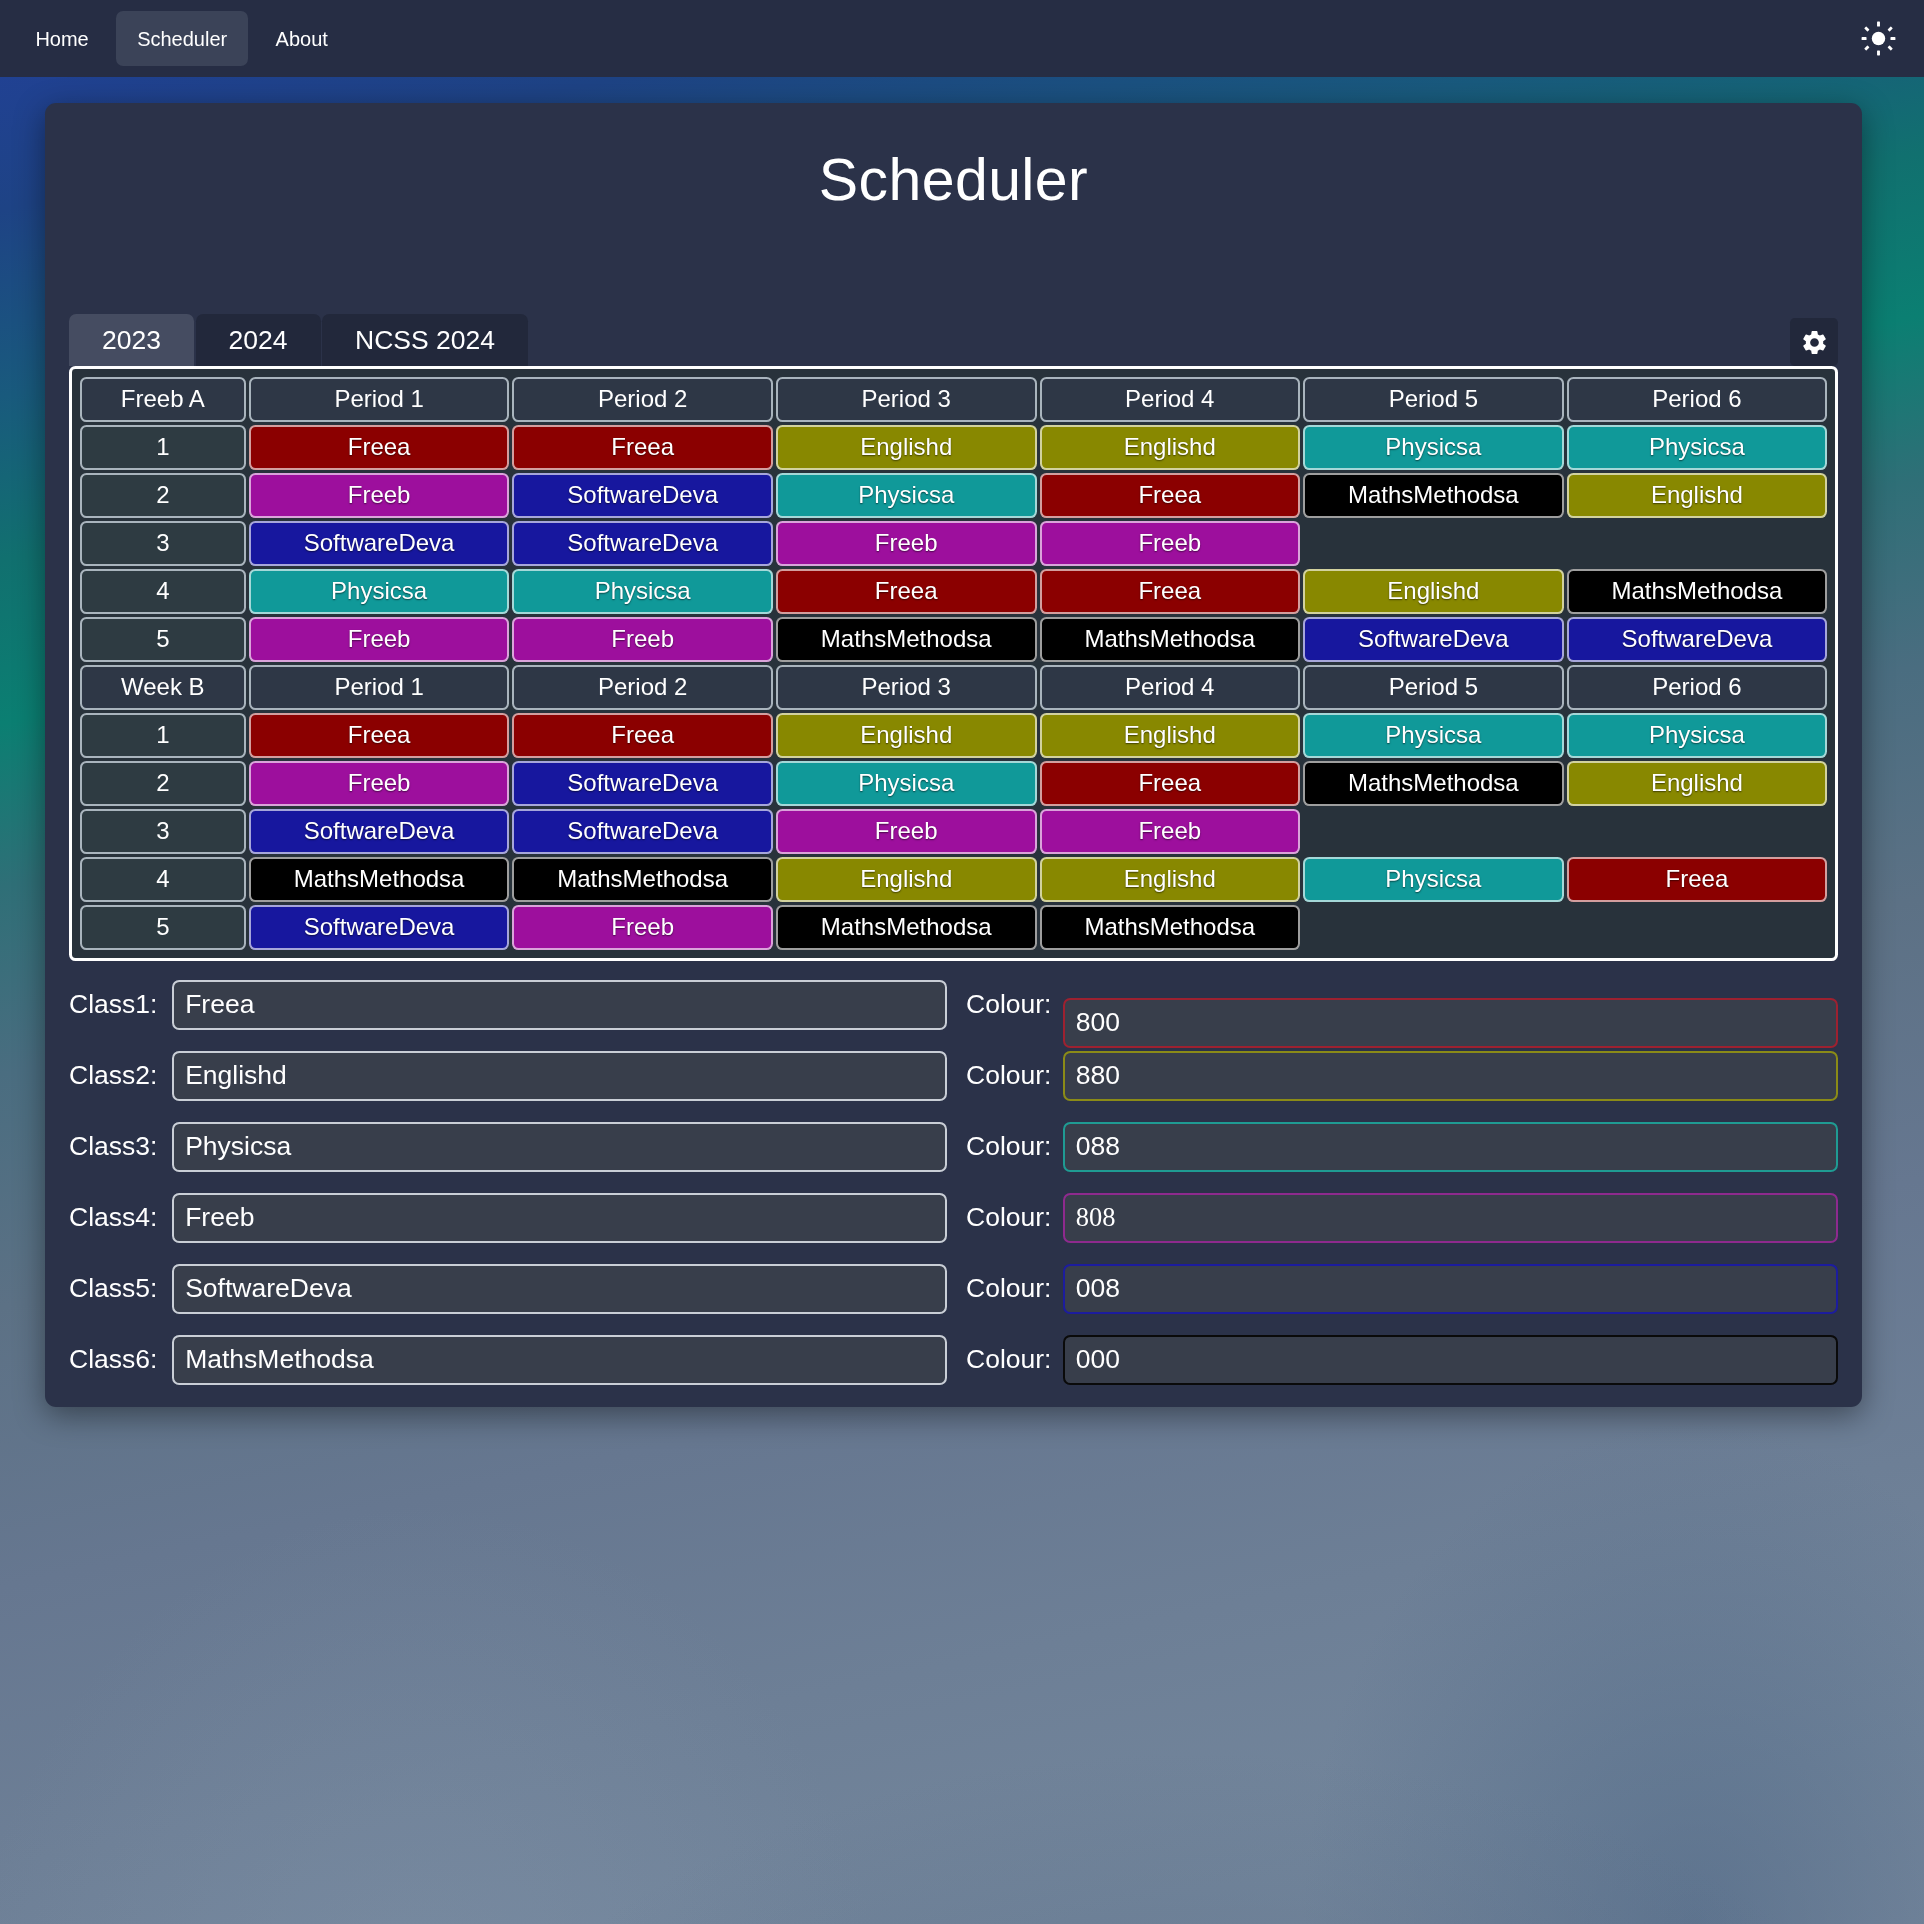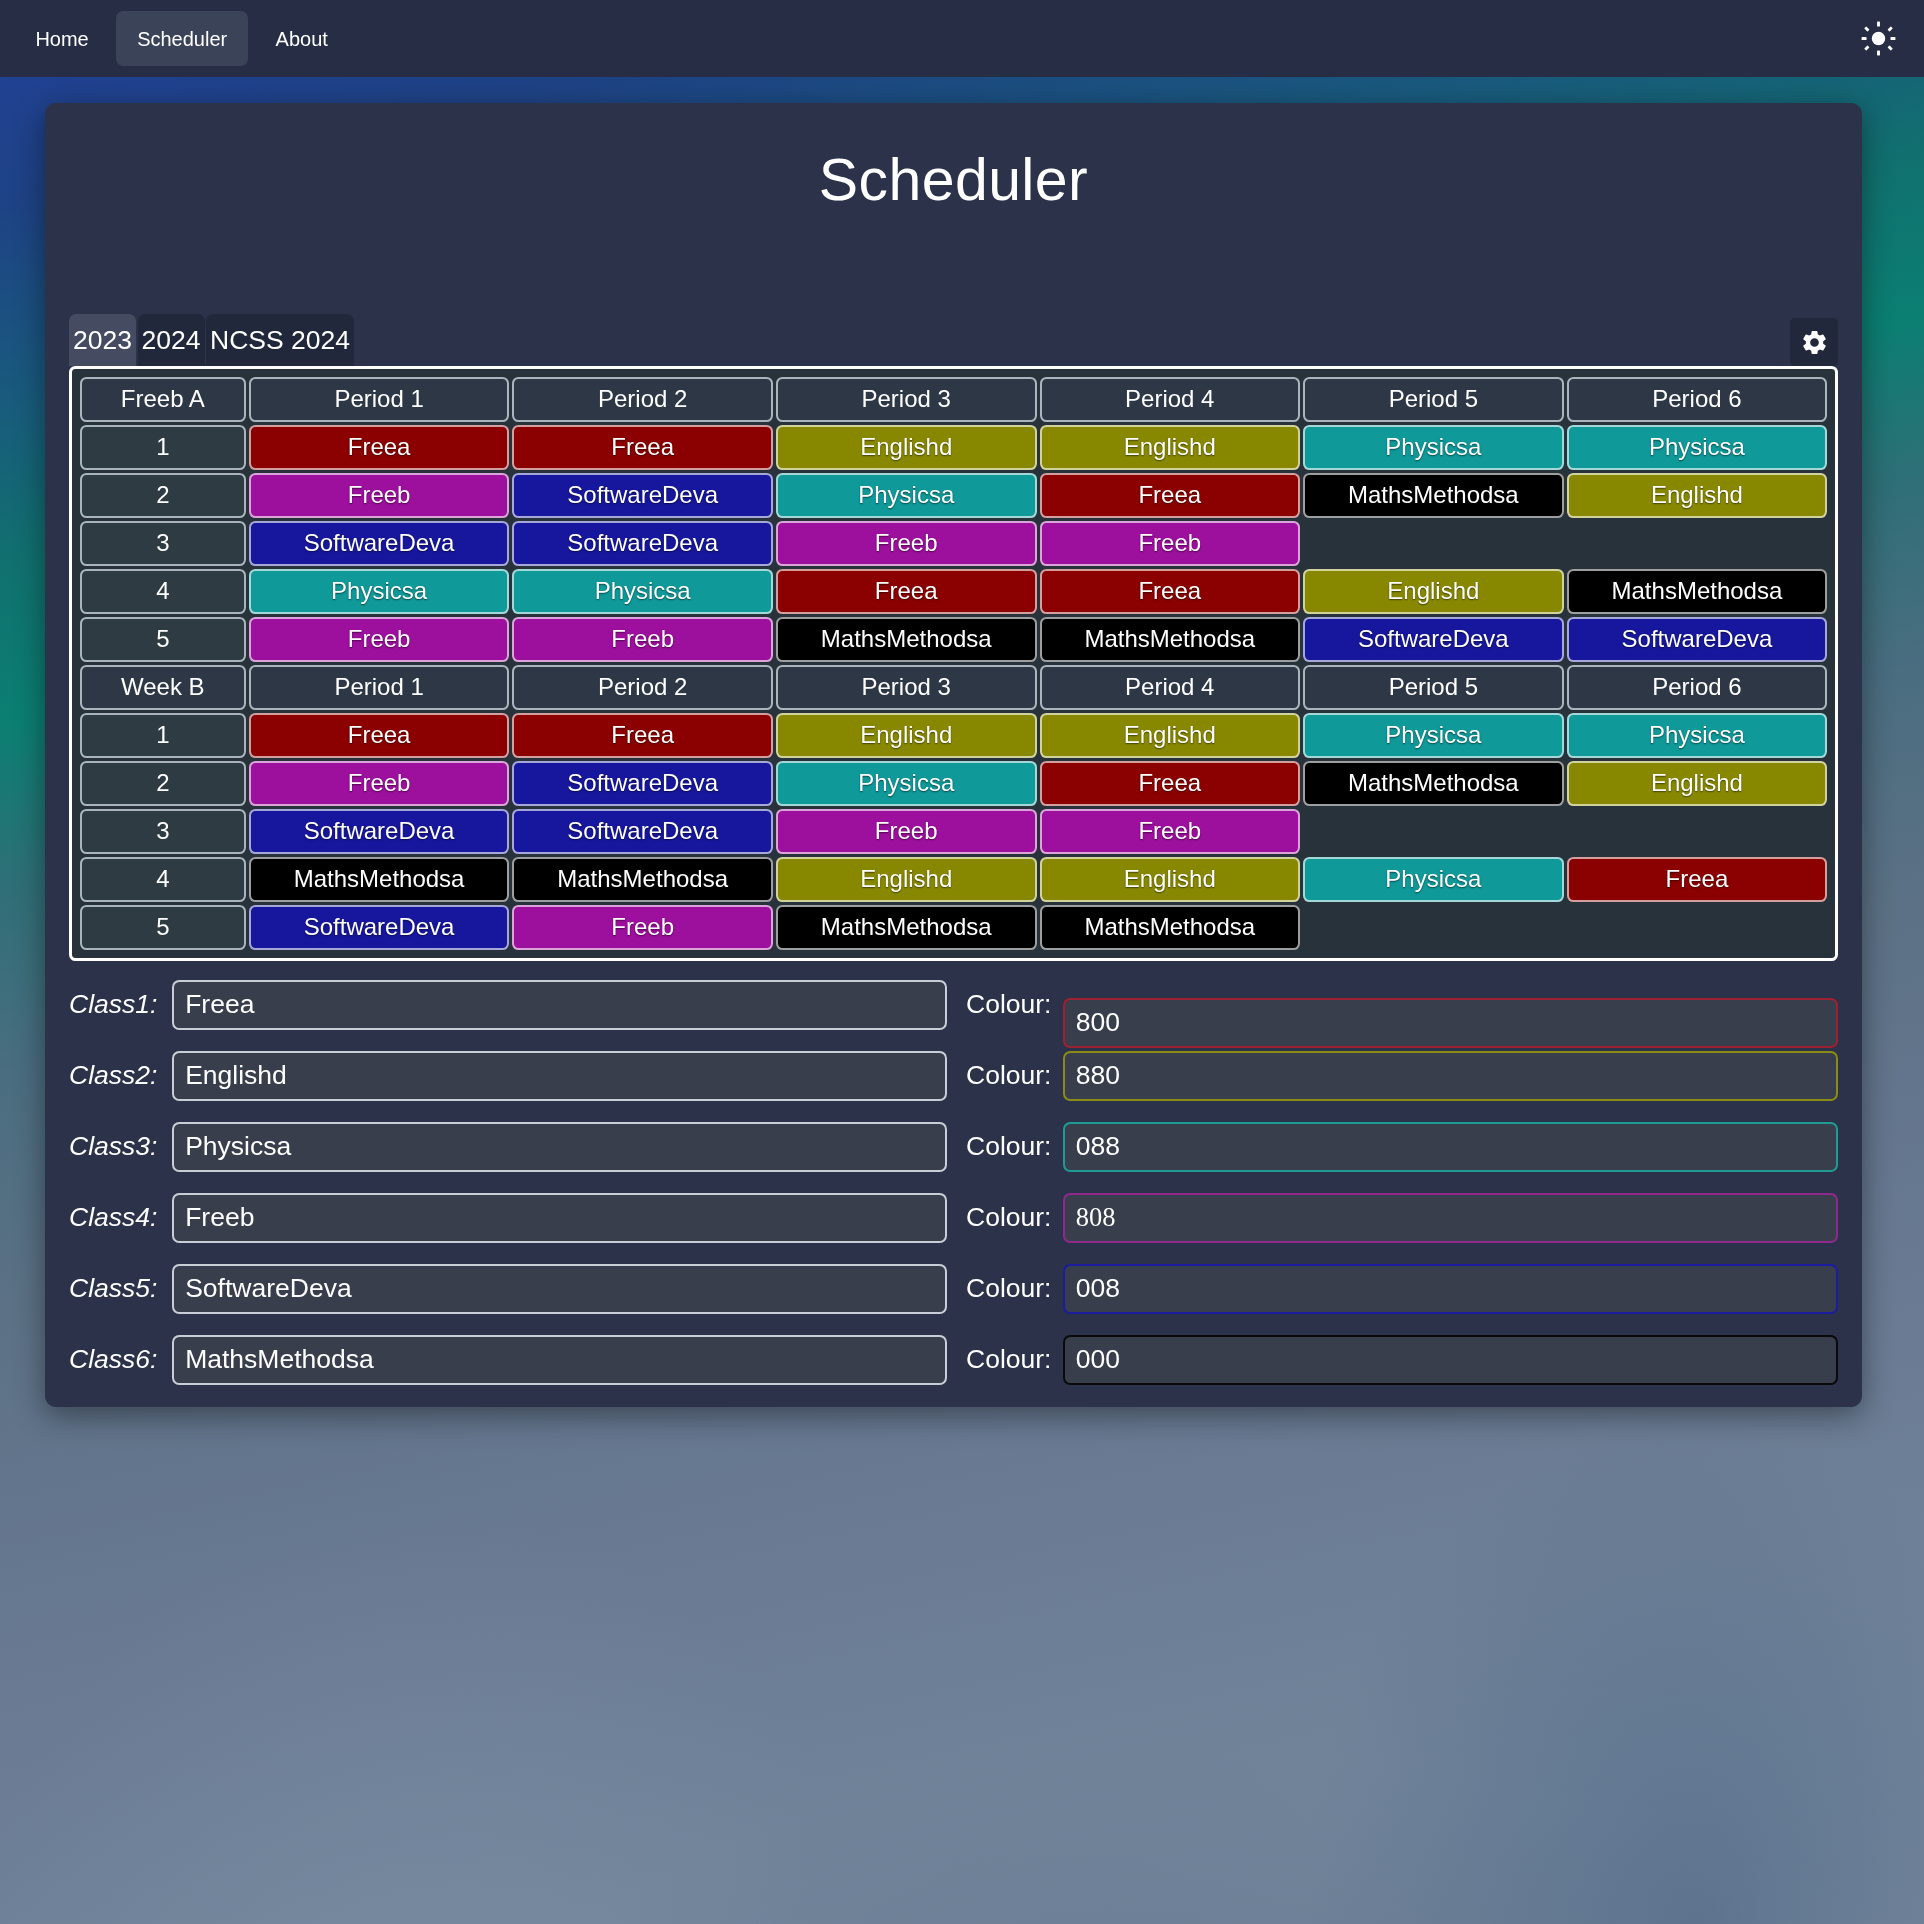--- a/index.html
+++ b/index.html
@@ -81,21 +81,21 @@
   .tabs-row {
     display: flex;
     align-items: flex-end;
     margin: 101px 24px 0 24px;
     height: 51px;
   }
   .tab {
     color: #ffffff;
     font-size: 26.5px;
     line-height: 1;
-    padding: 13px 4px;
+    padding: 13px 33px;
     border-radius: 7.2px 7.2px 0 0;
     background: #22283b;
     margin-right: 1.6px;
     white-space: nowrap;
   }
   .tab.active { background: #454c61; }
   .tabs-spacer { flex: 1; }
   .gear-btn {
     width: 48px; height: 48px;
     display: flex; align-items: center; justify-content: center;
@@ -160,21 +160,20 @@
   }
   .srow:last-child { margin-bottom: 0; }
   .slabel {
     color: #ffffff;
     font-size: 26.5px;
     line-height: 1;
     width: 103px;
     text-align: left;
     white-space: nowrap;
     flex: none;
-    font-style: italic;
   }
   .sinput {
     background: #383e4b;
     color: #ffffff;
     font-family: "Liberation Sans", sans-serif;
     font-size: 26.5px;
     line-height: 1;
     border: 2.4px solid #c9ced6;
     border-radius: 7.2px;
     height: 50px;

